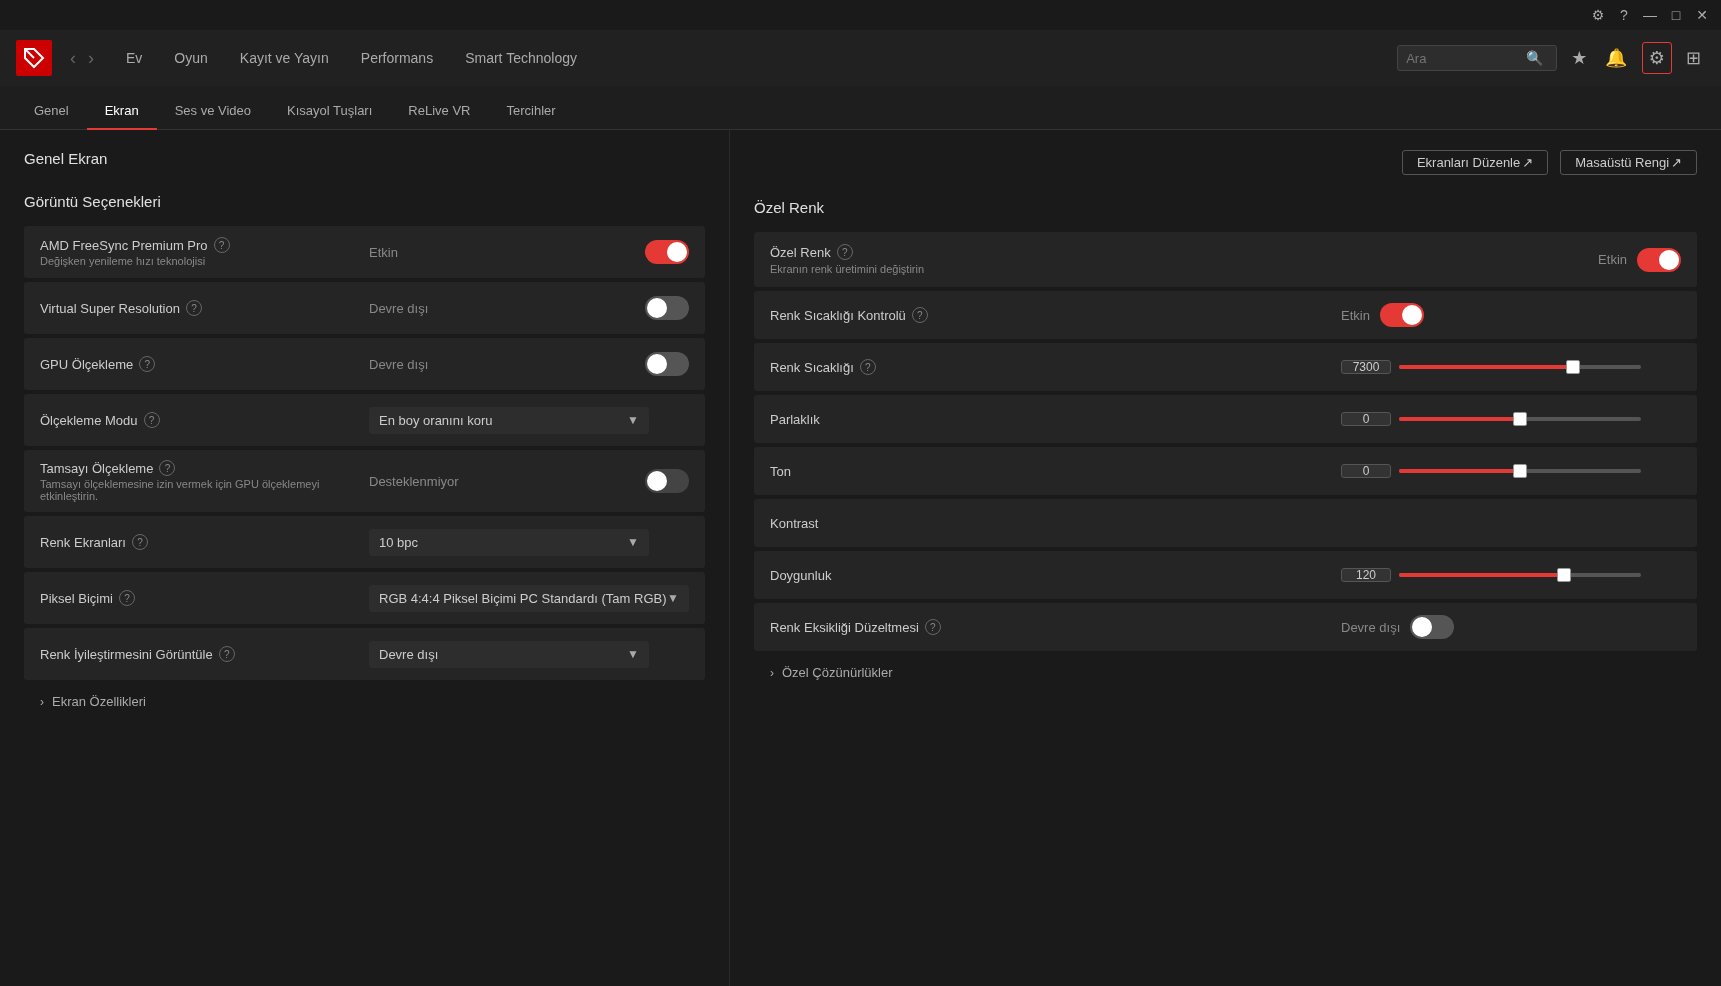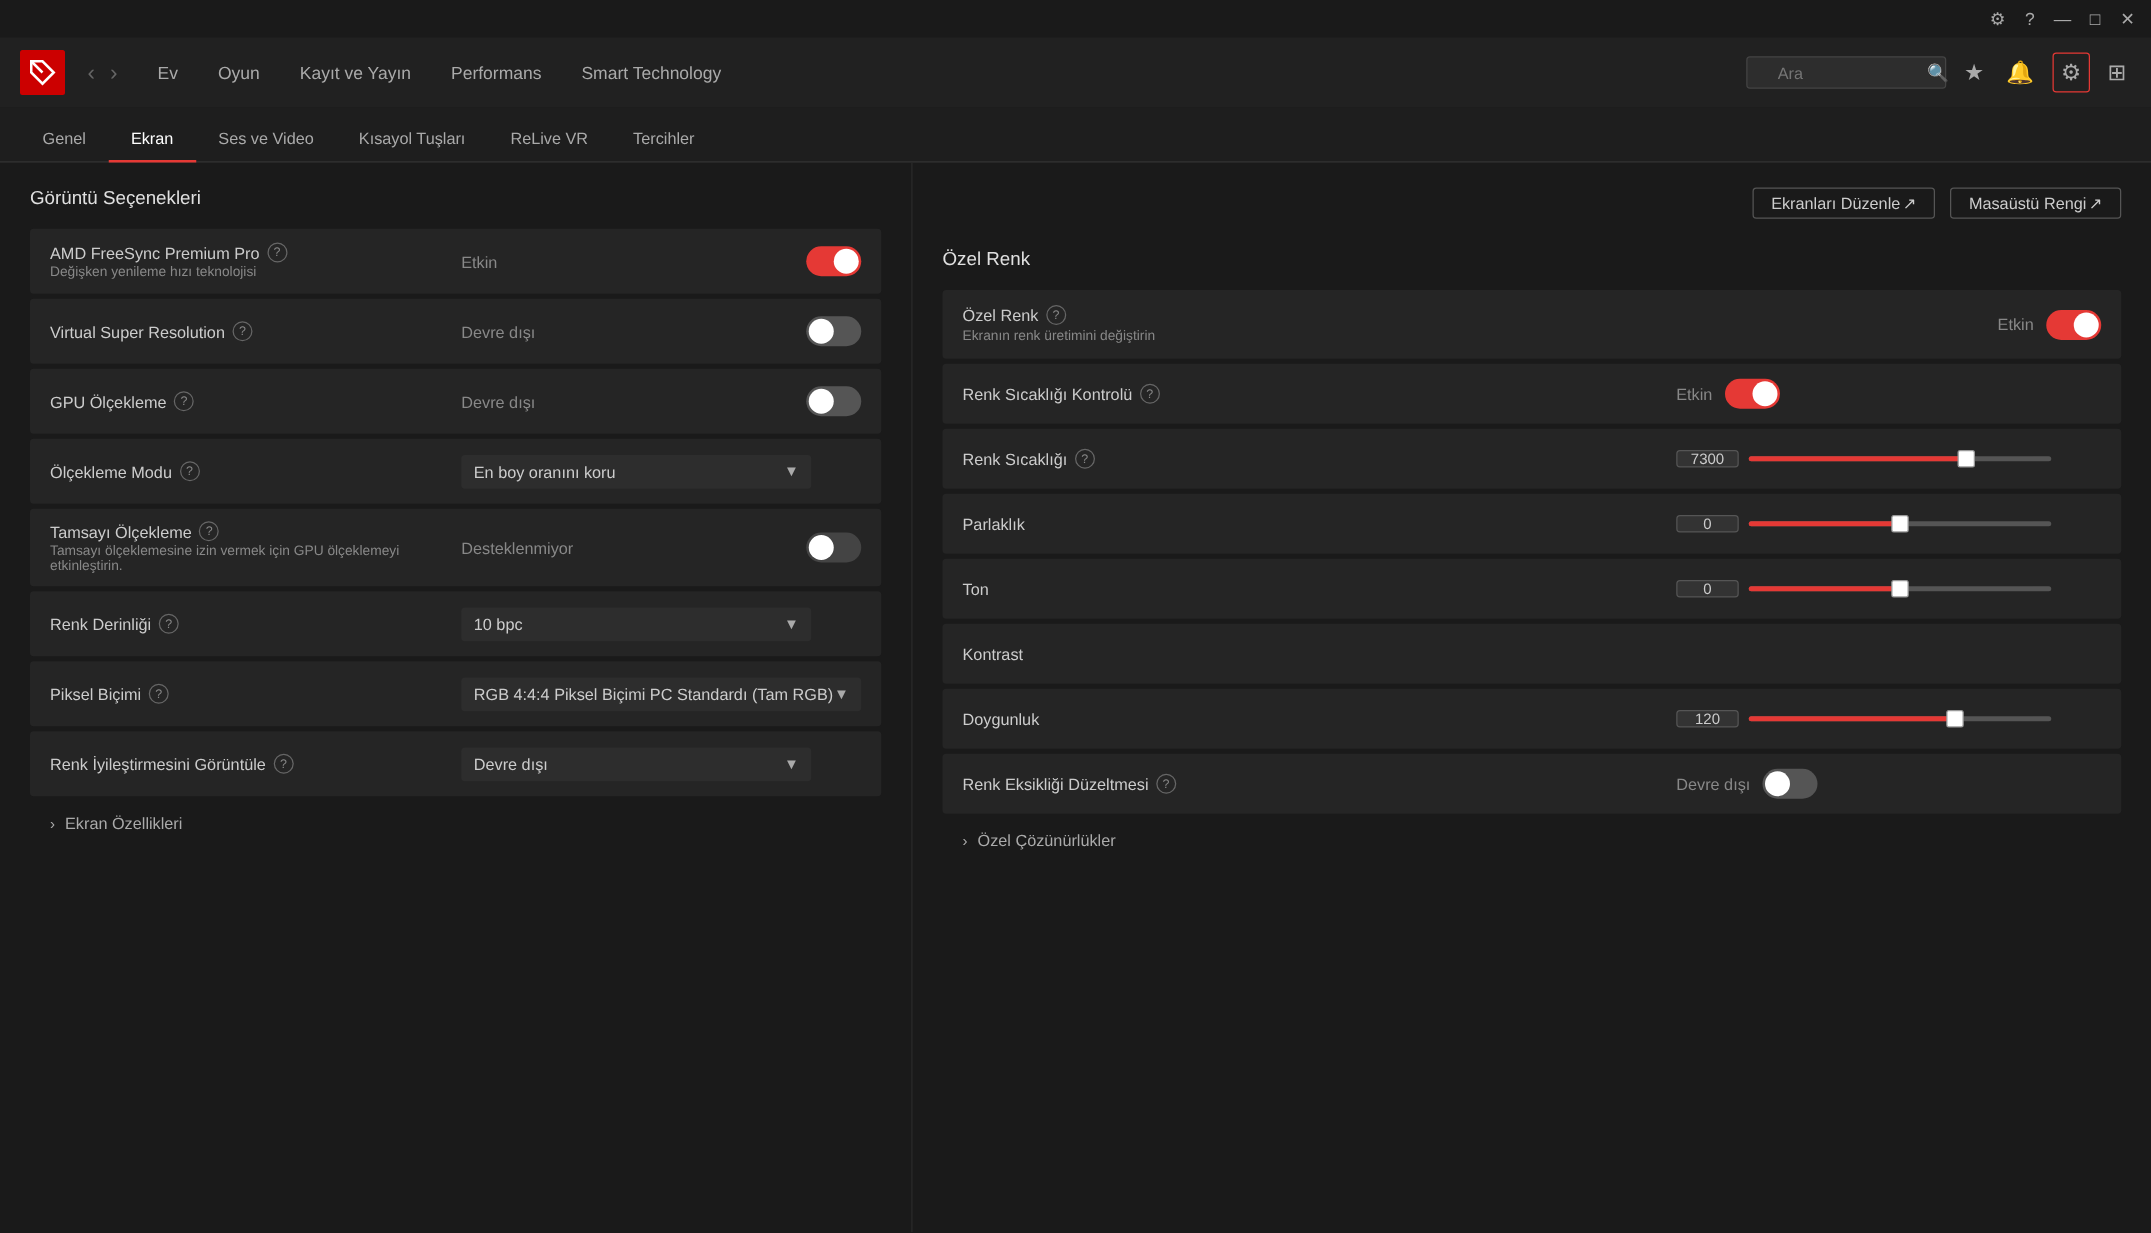--- a/index.html
+++ b/index.html
@@ -67,21 +67,21 @@
       border-radius: 3px;
     }
     .nav-right {
       display: flex; align-items: center; gap: 10px;
     }
     .search-box {
       display: flex; align-items: center;
       background: #2d2d2d;
       border: 1px solid #444;
       border-radius: 3px;
-      padding: 4px 24px;
+      padding: 4px 8px;
       width: 160px;
     }
     .search-input {
       background: none; border: none; color: #ccc;
       font-size: 13px; outline: none; width: 120px;
     }
     .nav-icon-btn {
       background: none; border: none; color: #aaa;
       font-size: 18px; cursor: pointer; padding: 4px;
     }
@@ -395,20 +395,23 @@
   <div class="tab">Ses ve Video</div>
   <div class="tab">Kısayol Tuşları</div>
   <div class="tab">ReLive VR</div>
   <div class="tab">Tercihler</div>
 </div>
 
 <div class="main">
 
   <div class="left-panel">
 
+    <div class="genel-ekran-header">
+      <div class="section-title">Genel Ekran</div>
+    </div>
 
 
     <div class="section-title">Görüntü Seçenekleri</div>
 
     <div class="setting-row">
       <div class="setting-row-info">
         <div class="setting-label">
           <span>AMD FreeSync Premium Pro</span>
           <span class="help-icon">?</span>
         </div>
@@ -479,21 +482,21 @@
         <span class="control-label">Desteklenmiyor</span>
         <div class="toggle disabled">
           <div class="toggle-knob"></div>
         </div>
       </div>
     </div>
 
     <div class="setting-row">
       <div class="setting-row-info">
         <div class="setting-label">
-          <span>Renk Derinliği</span>
+          <span>Renk Ekranları</span>
           <span class="help-icon">?</span>
         </div>
       </div>
       <div class="setting-control">
         <button class="dropdown-control">
           <span>10 bpc</span>
           <span class="dropdown-arrow">▼</span>
         </button>
       </div>
     </div>

